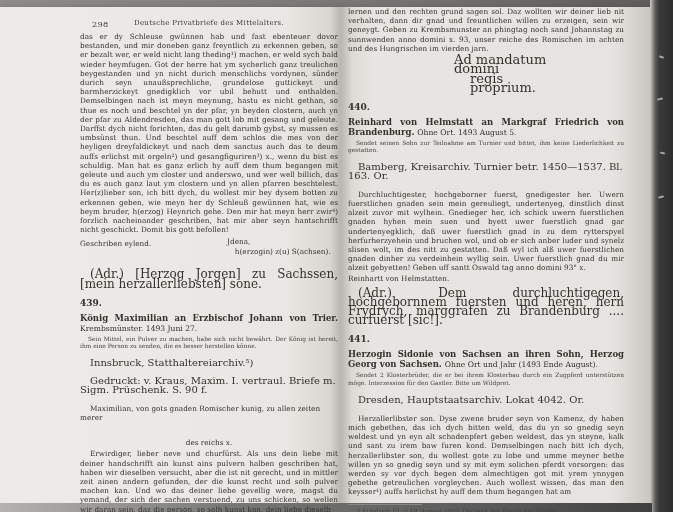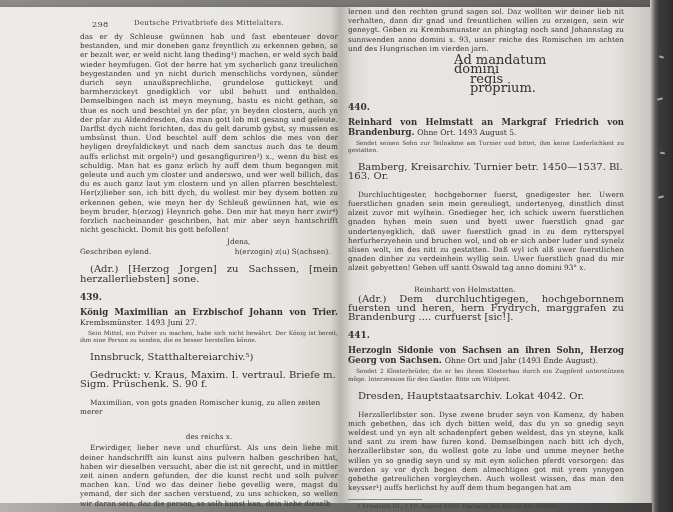--- a/index.html
+++ b/index.html
@@ -26,27 +26,27 @@
   .body-text{font-size:7.3px;line-height:9.2px;text-align:justify;margin:0;}
   .indent{text-indent:10px;}
   .tiny{font-size:5.9px;line-height:7.3px;text-align:justify;color:#45423e;margin:2px 0 1px;text-indent:8px;}
   .arch{font-size:10px;line-height:8.8px;text-indent:10px;margin:9px 0;}
   .letter-num{font-size:9px;font-weight:bold;text-align:left;margin:9px 0 5px;}
   .letter-title{font-size:8.5px;line-height:10px;font-weight:bold;text-align:justify;margin:0 0 2px;}
   .letter-title .sub{font-weight:normal;font-size:7.6px;}
   .salut{font-size:7.3px;line-height:9.2px;text-indent:10px;margin:3px 0 16px;}
   .salut2{font-size:7.3px;line-height:9.2px;text-align:center;margin:3px 0 2px;}
   .sig-area{position:relative;height:30px;font-size:7.3px;}
-  .sig-area .closing{position:absolute;left:0;top:13px;text-align:center;}
+  .sig-area .closing{position:absolute;left:0;top:5px;text-align:center;}
   .sig-area .name{position:absolute;left:57%;top:3px;}
   .sig-area .title{position:absolute;left:60%;top:13px;}
   .mandatum{margin:2px 58px 7px auto;width:112px;font-size:13px;line-height:9.4px;}
   .mandatum .m2{padding-left:16px;}
-  .sig-right{font-size:7.3px;text-align:center;padding-right:42px;margin-top:12px;}
-  .addr{font-size:10px;line-height:9.2px;text-indent:10px;margin:0 0 0;text-align:justify;}
+  .sig-right{font-size:7.3px;text-align:left;padding-right:42px;margin-top:1px;}
+  .addr{font-size:12px;line-height:9.2px;text-indent:10px;margin:6px 0 0;text-align:justify;}
   .fn-rule{width:74px;border:0;border-top:1px solid #8a8783;margin:7px 0 3px;}
 </style>
 </head>
 <body>
 
 <div class="scan">
   <div class="edge-top"></div>
   <div class="paper"></div>
   <div class="gutter"></div>
   <div class="edge-right"></div>

